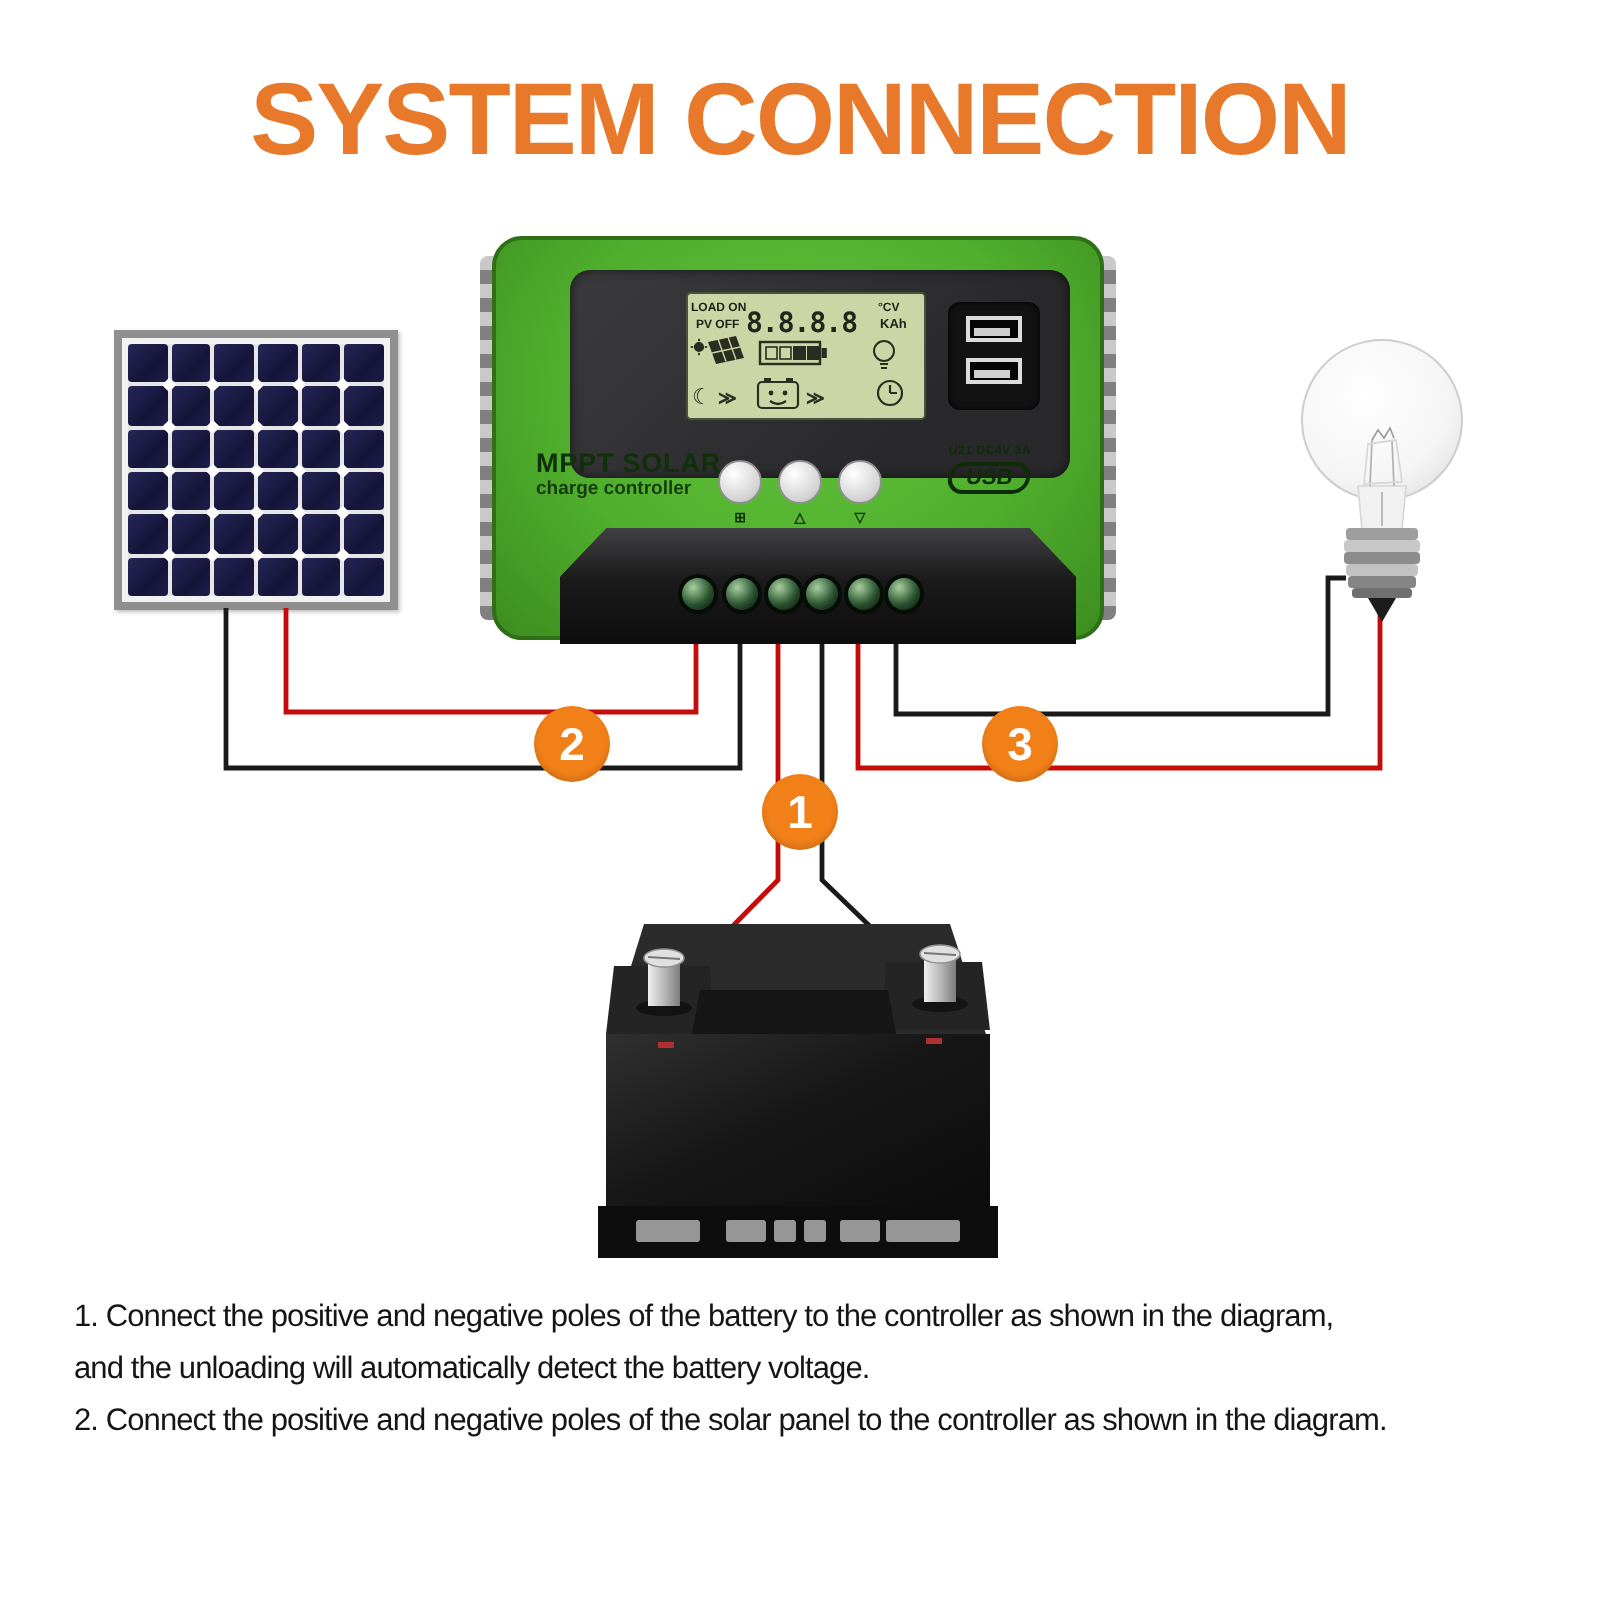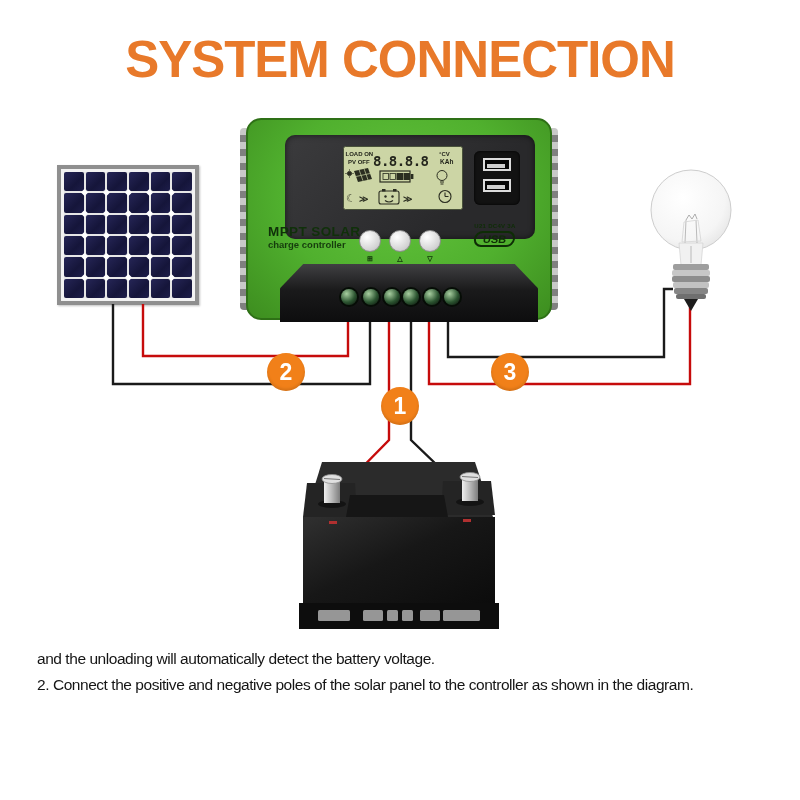--- a/index.html
+++ b/index.html
@@ -333,17 +333,18 @@
       <line x1="167" y1="21.5" x2="183" y2="22.5" stroke="#777" stroke-width="1"></line>
       <rect x="168" y="64" width="8" height="3" fill="#b03030"></rect>
     </g>
   </svg>
 
   <div class="badge badge-1">1</div>
   <div class="badge badge-2">2</div>
   <div class="badge badge-3">3</div>
 
   <div class="instructions">
+    <div>1. Connect the positive and negative poles of the battery to the controller as shown in the diagram,</div>
     <div>and the unloading will automatically detect the battery voltage.</div>
     <div>2. Connect the positive and negative poles of the solar panel to the controller as shown in the diagram.</div>
   </div>
 
 </div>
 
 </body></html>

